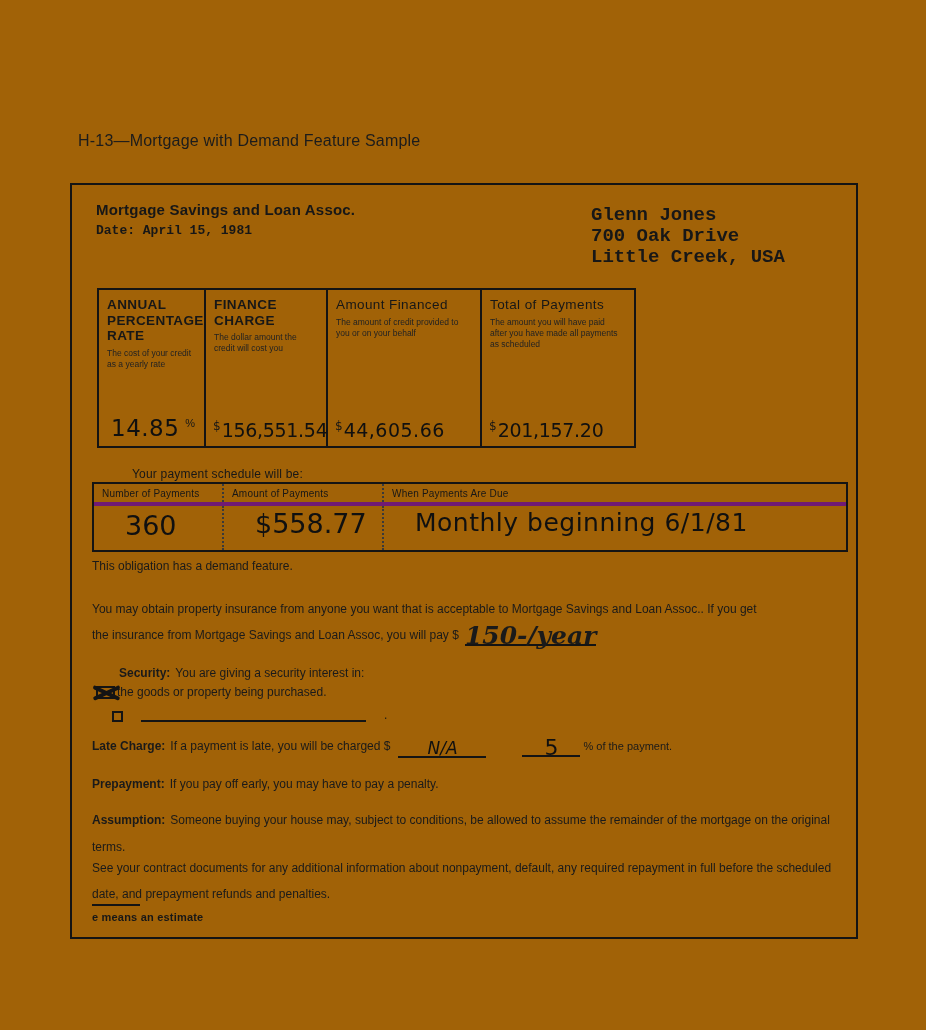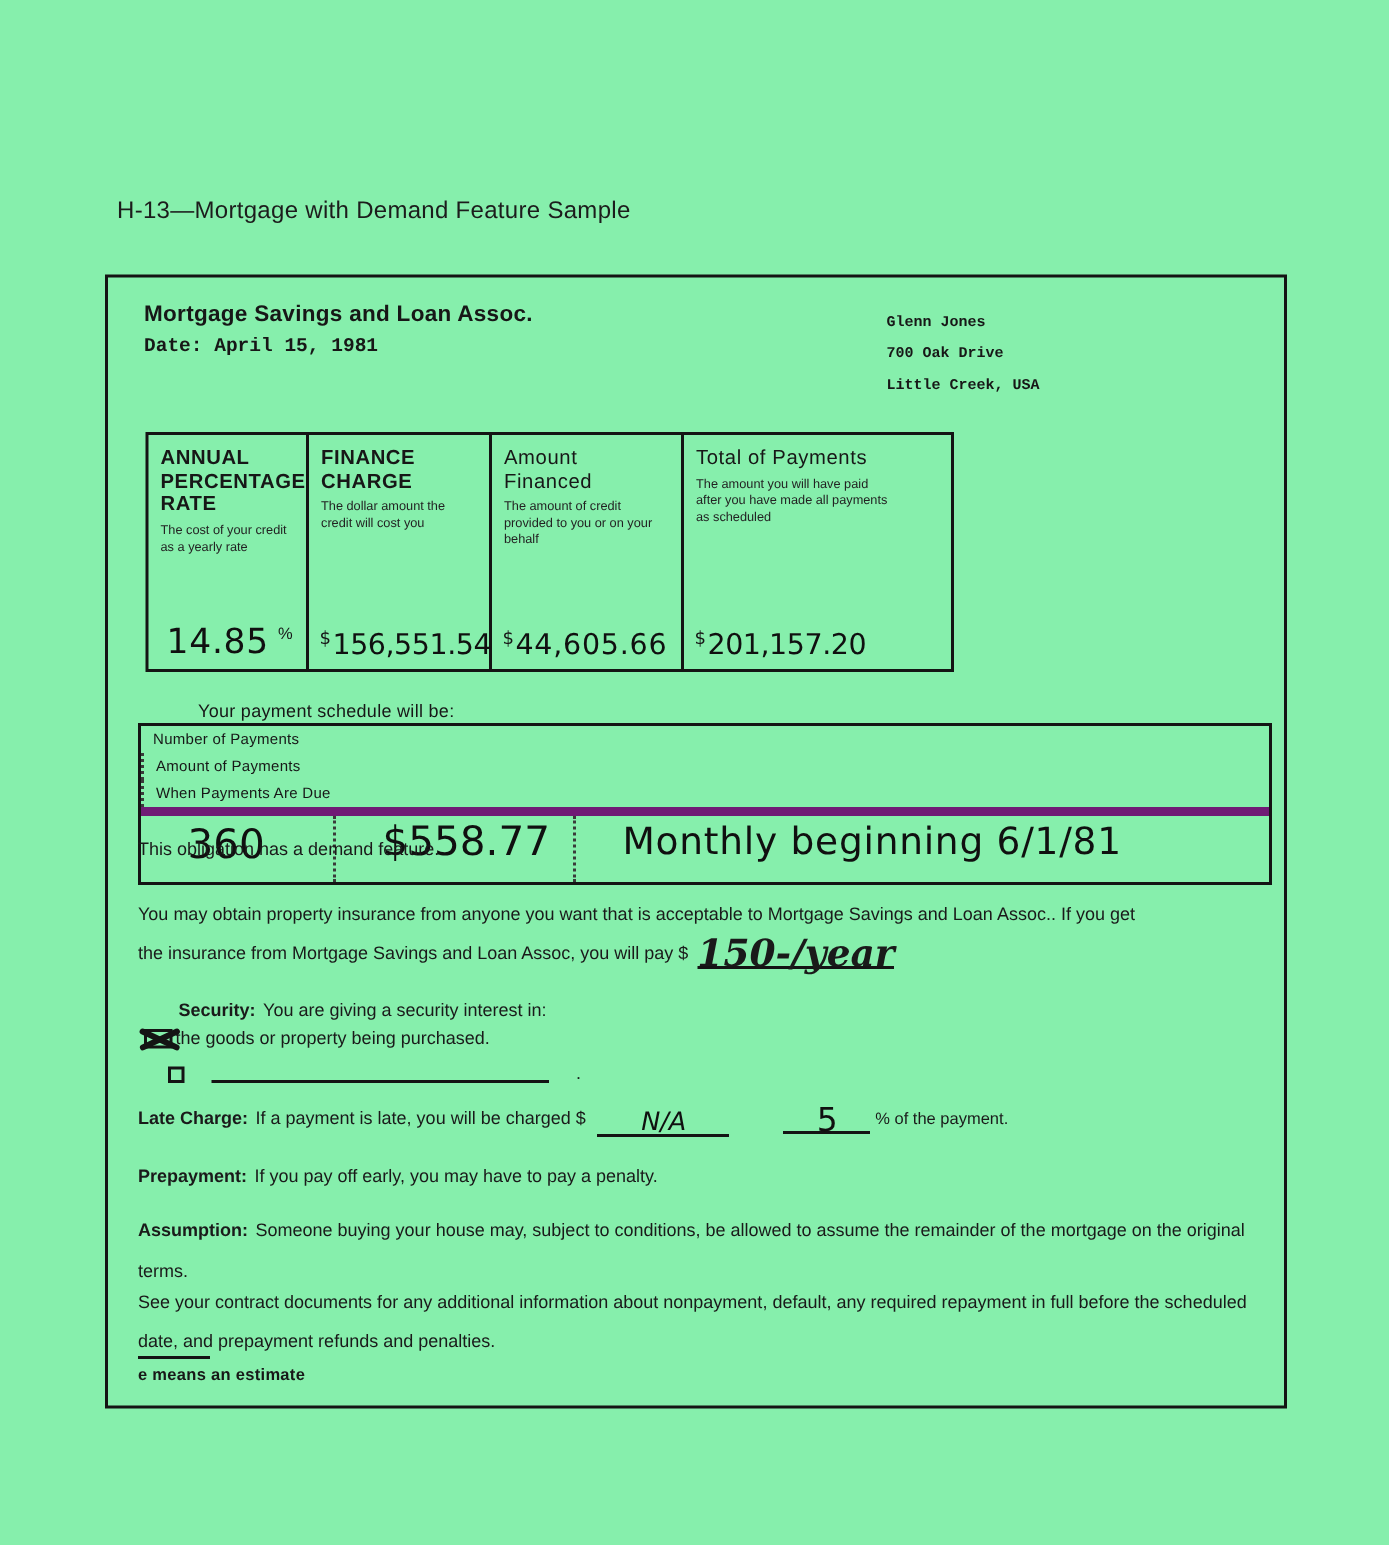--- a/index.html
+++ b/index.html
@@ -1,52 +1,52 @@
 <!DOCTYPE html>
 <html><head>
 <meta charset="utf-8">
 <style>
   * { margin:0; padding:0; box-sizing:border-box; }
   html,body { background:#ffffff; }
   .page {
-    position:relative; width:926px; height:1030px; background:#86efac;
+    position:relative; width:926px; height:1030px; background:#a16207;
     font-family:"Liberation Sans", sans-serif; color:#171717; overflow:hidden;
   }
   .doc-title {
     position:absolute; left:78px; top:132px;
     font-size:16px; letter-spacing:.2px; color:#1c1c1c;
   }
   .formbox {
     position:absolute; left:70px; top:183px; width:788px; height:756px;
     border:2.5px solid #141414; background:transparent;
   }
   
   .creditor-name { position:absolute; left:24px; top:16px; font-size:15px; font-weight:bold; letter-spacing:.2px; }
   .date-line { position:absolute; left:24px; top:38px; font-family:"Liberation Mono", monospace; font-weight:bold; font-size:13px; }
-  .borrower { position:absolute; left:519px; top:20px; font-family:"Liberation Mono", monospace; font-weight:bold; font-size:10px; line-height:21px; }
+  .borrower { position:absolute; left:519px; top:20px; font-family:"Liberation Mono", monospace; font-weight:bold; font-size:19px; line-height:21px; }
   
   .tila { position:absolute; left:25px; top:103px; width:539px; height:160px; display:flex; border:2.5px solid #141414; }
   .tila-cell { position:relative; flex:0 0 auto; border-right:2.5px solid #141414; padding:7px 7px 4px 8px; }
   .tila-cell:last-child { border-right:none;border-radius:16px; }
-  .tc0 { width:107px; } .tc1 { width:122px; } .tc2 { width:128px; } .tc3 { width:145px; }
+  .tc0 { width:107px; } .tc1 { width:122px; } .tc2 { width:154px; } .tc3 { width:145px; }
   .box-heading { font-size:13.5px; line-height:15.5px; letter-spacing:.4px; }
   .tc0 .box-heading, .tc1 .box-heading { font-weight:bold; }
   .box-desc { margin-top:4px; font-size:8.5px; line-height:11px; color:#222; }
   .box-value { position:absolute; bottom:5px; left:7px; right:2px; white-space:nowrap; }
   .cur { font-size:12px; vertical-align:7px; margin-right:1px; font-family:"DejaVu Sans", sans-serif; }
   .hand { font-family:"DejaVu Sans", sans-serif; font-weight:400; color:#101010;margin-top:40px; }
   .box-value .hand { font-size:19px; letter-spacing:.5px; }
   .tc0 .box-value { left:12px; }
   .tc0 .box-value .hand { font-size:23px; }
   .tc1 .box-value .hand, .tc3 .box-value .hand { letter-spacing:-0.3px; }
   .pct { font-size:11px; vertical-align:9px; margin-left:6px; }
   
   .sched-intro { position:absolute; left:20px; top:282px; font-size:12px; letter-spacing:.2px;margin-left:40px; }
   .sched { position:absolute; left:20px; top:297px; width:756px; border:2.5px solid #141414; }
-  .sched-head { display:flex; border-bottom:6px solid #701a75;flex-direction:column; }
+  .sched-head { display:flex; border-bottom:4px solid #701a75; }
   .sched-head .cell { font-size:10px; padding:4px 6px 3px 8px; letter-spacing:.2px; }
   .sched-row { display:flex; height:44px; }
   .c1 { width:128px; } .c2 { width:160px; } .c3 { width:463px; }
   .c2, .c3 { border-left:2px dotted #3a3a3a; }
   .sched-row .cell { overflow:visible; white-space:nowrap;padding-left:31px; }
   .sched-row .hand { font-size:27px; }
   .rv-num { padding:4px 0 0 22px; }
   .rv-amt { padding:2px 0 0 12px; }
   .rv-due { padding:2px 0 0 10px; }
   .rv-due .hand { font-size:25px; letter-spacing:.5px; }

